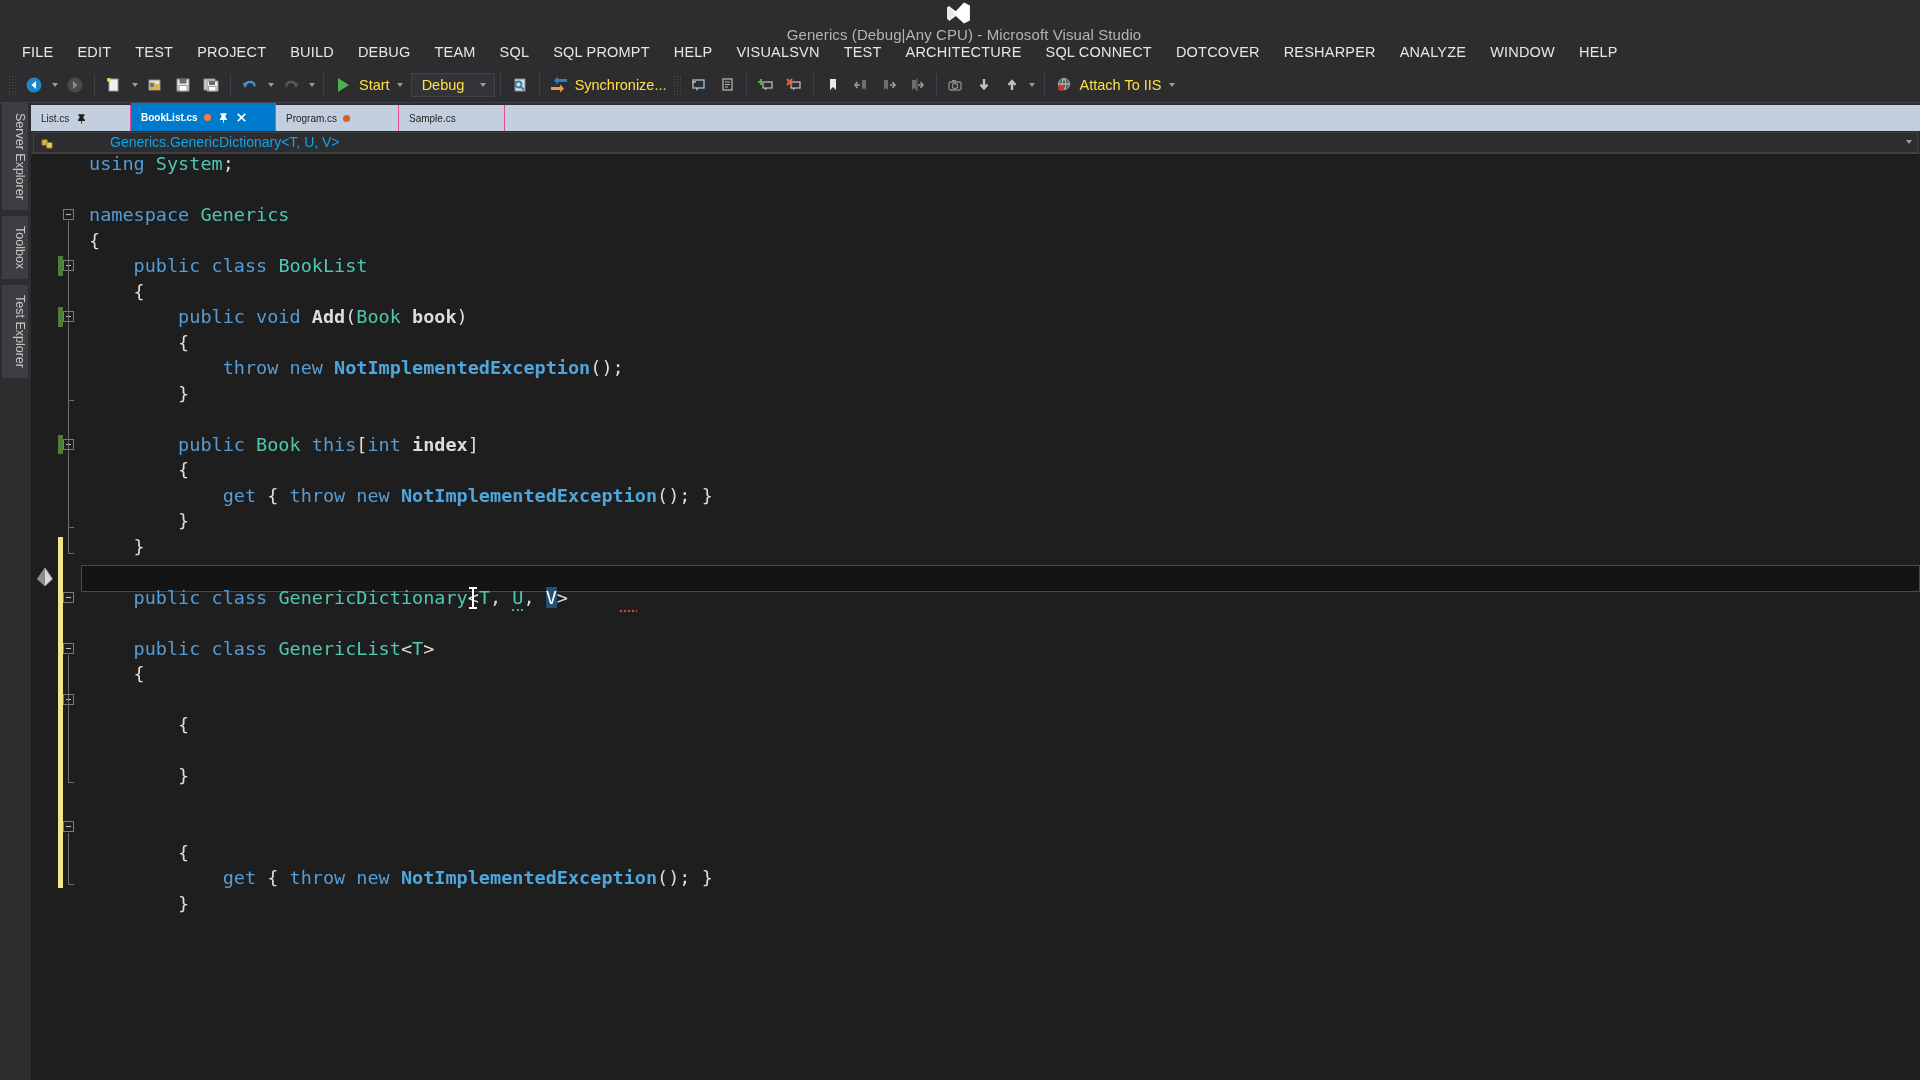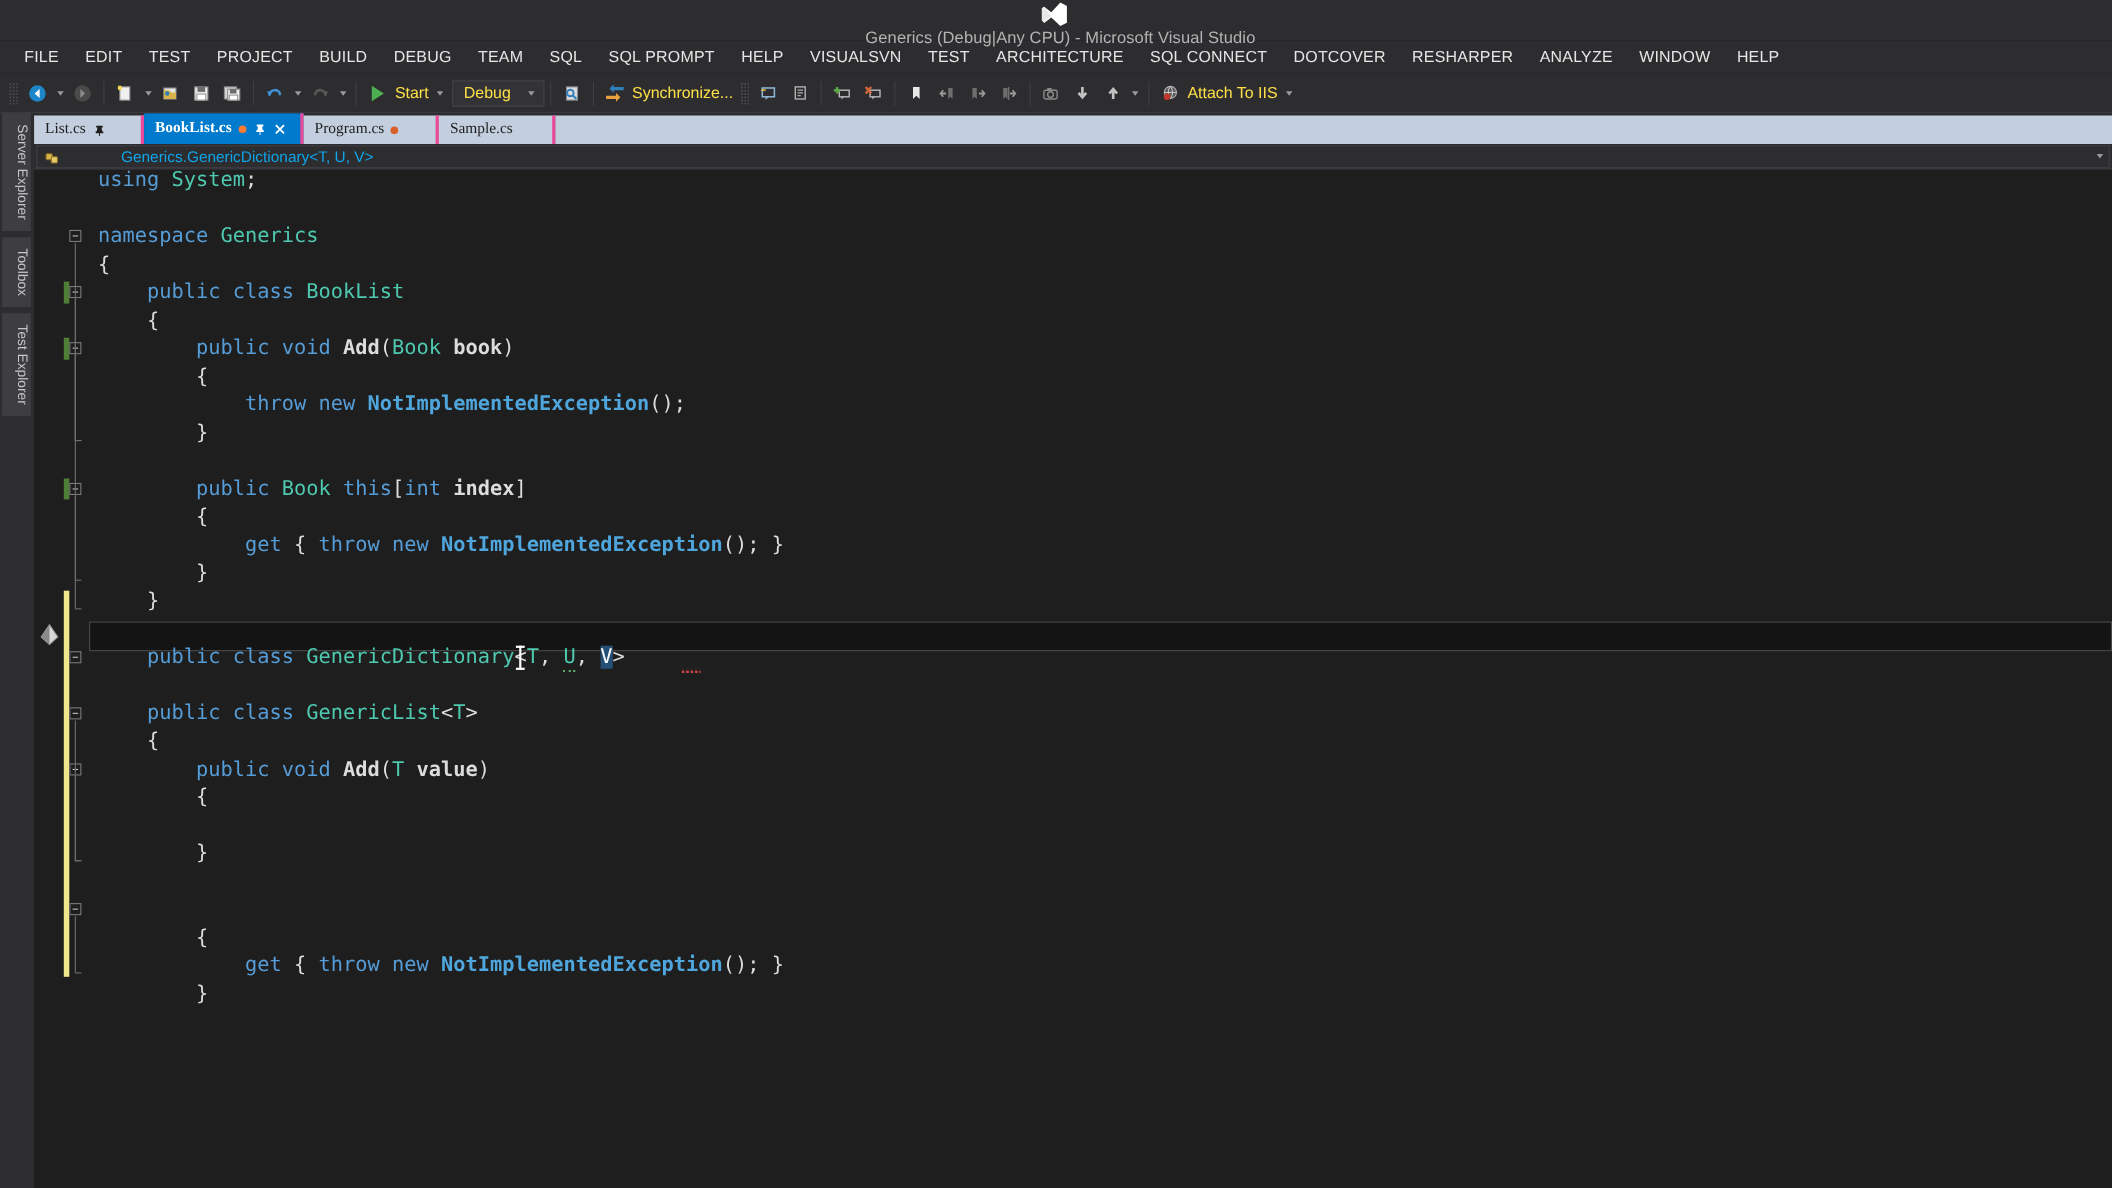--- a/index.html
+++ b/index.html
@@ -75,22 +75,22 @@
     border: 1px solid #3e3e42;
   }
 
   
   .tabstrip {
     position: absolute; left: 31px; top: 103px; right: 0; height: 28px;
     background: #2d2d30; display: flex; align-items: flex-end;
   }
   .tab {
     height: 26px; display: flex; align-items: center; gap: 6px;
-    padding: 0 10px; font-size: 14px; white-space: nowrap;
-    border-right: 3px solid #ec4899; cursor: default; font-family: Liberation Serif, serif;
+    padding: 0 10px; font-size: 10px; white-space: nowrap;
+    border-right: 1px solid #ec4899; cursor: default;
   }
   .tab.inactive { background: #c3cede; color: #1e1e1e; }
   .tab.active { background: #007acc; color: #ffffff; font-weight: bold;
                 height: 28px; }
   .tab-dirty { width: 7px; height: 7px; border-radius: 50%; background: #d95f26;
                flex: 0 0 auto; }
   .tab.active .tab-dirty { background: #ff7a33; }
   .pin-ico { width: 12px; height: 13px; flex: 0 0 auto; }
   .close-ico { width: 13px; height: 13px; flex: 0 0 auto; }
   .tabstrip-fill { flex: 1; height: 26px; background: #c3cede; }
@@ -501,21 +501,20 @@
         <div class="line" style="top: 276.5px;"><span class="pun">        </span><span class="kw">public</span><span class="pun"> </span><span class="typ">Book</span><span class="pun"> </span><span class="kw">this</span><span class="pun">[</span><span class="kw">int</span><span class="pun"> </span><span class="fn">index</span><span class="pun">]</span></div>
         <div class="line" style="top: 302px;"><span class="pun">        {</span></div>
         <div class="line" style="top: 327.5px;"><span class="pun">            </span><span class="kw">get</span><span class="pun"> { </span><span class="kw">throw</span><span class="pun"> </span><span class="kw">new</span><span class="pun"> </span><span class="exc">NotImplementedException</span><span class="pun">(); }</span></div>
         <div class="line" style="top: 353px;"><span class="pun">        }</span></div>
         <div class="line" style="top: 378.5px;"><span class="pun">    }</span></div>
         <div class="line" style="top: 404px;"></div>
         <div class="line" style="top: 429.5px;"><span class="pun">    </span><span class="kw">public</span><span class="pun"> </span><span class="kw">class</span><span class="pun"> </span><span class="typ">GenericDictionary</span><span class="pun">&lt;</span><span class="typ">T</span><span class="pun">, </span><span class="typ squiggle-green">U</span><span class="pun">, </span><span class="typ sel">V</span><span class="pun">&gt;</span></div>
         <div class="line" style="top: 455px;"></div>
         <div class="line" style="top: 480.5px;"><span class="pun">    </span><span class="kw">public</span><span class="pun"> </span><span class="kw">class</span><span class="pun"> </span><span class="typ">GenericList</span><span class="pun">&lt;</span><span class="typ">T</span><span class="pun">&gt;</span></div>
         <div class="line" style="top: 506px;"><span class="pun">    {</span></div>
-        <div class="line" style="top: 531.5px;"><span class="pun">        </span><span class="kw">public</span><span class="pun"> </span><span class="kw">void</span><span class="pun"> </span><span class="fn">Add</span><span class="pun">(</span><span class="typ">T</span><span class="pun"> </span><span class="fn">value</span><span class="pun">)</span></div>
         <div class="line" style="top: 557px;"><span class="pun">        {</span></div>
         <div class="line" style="top: 582.5px;"></div>
         <div class="line" style="top: 608px;"><span class="pun">        }</span></div>
         <div class="line" style="top: 633.5px;"></div>
         <div class="line" style="top: 684.5px;"><span class="pun">        {</span></div>
         <div class="line" style="top: 710px;"><span class="pun">            </span><span class="kw">get</span><span class="pun"> { </span><span class="kw">throw</span><span class="pun"> </span><span class="kw">new</span><span class="pun"> </span><span class="exc">NotImplementedException</span><span class="pun">(); }</span></div>
         <div class="line" style="top: 735.5px;"><span class="pun">        }</span></div>
         <div class="squiggle-red" style="left: 530px; top: 452.5px;"></div>
         <div class="mouse-caret" style="left: 383px; top: 431.5px;"></div>
       </div>

